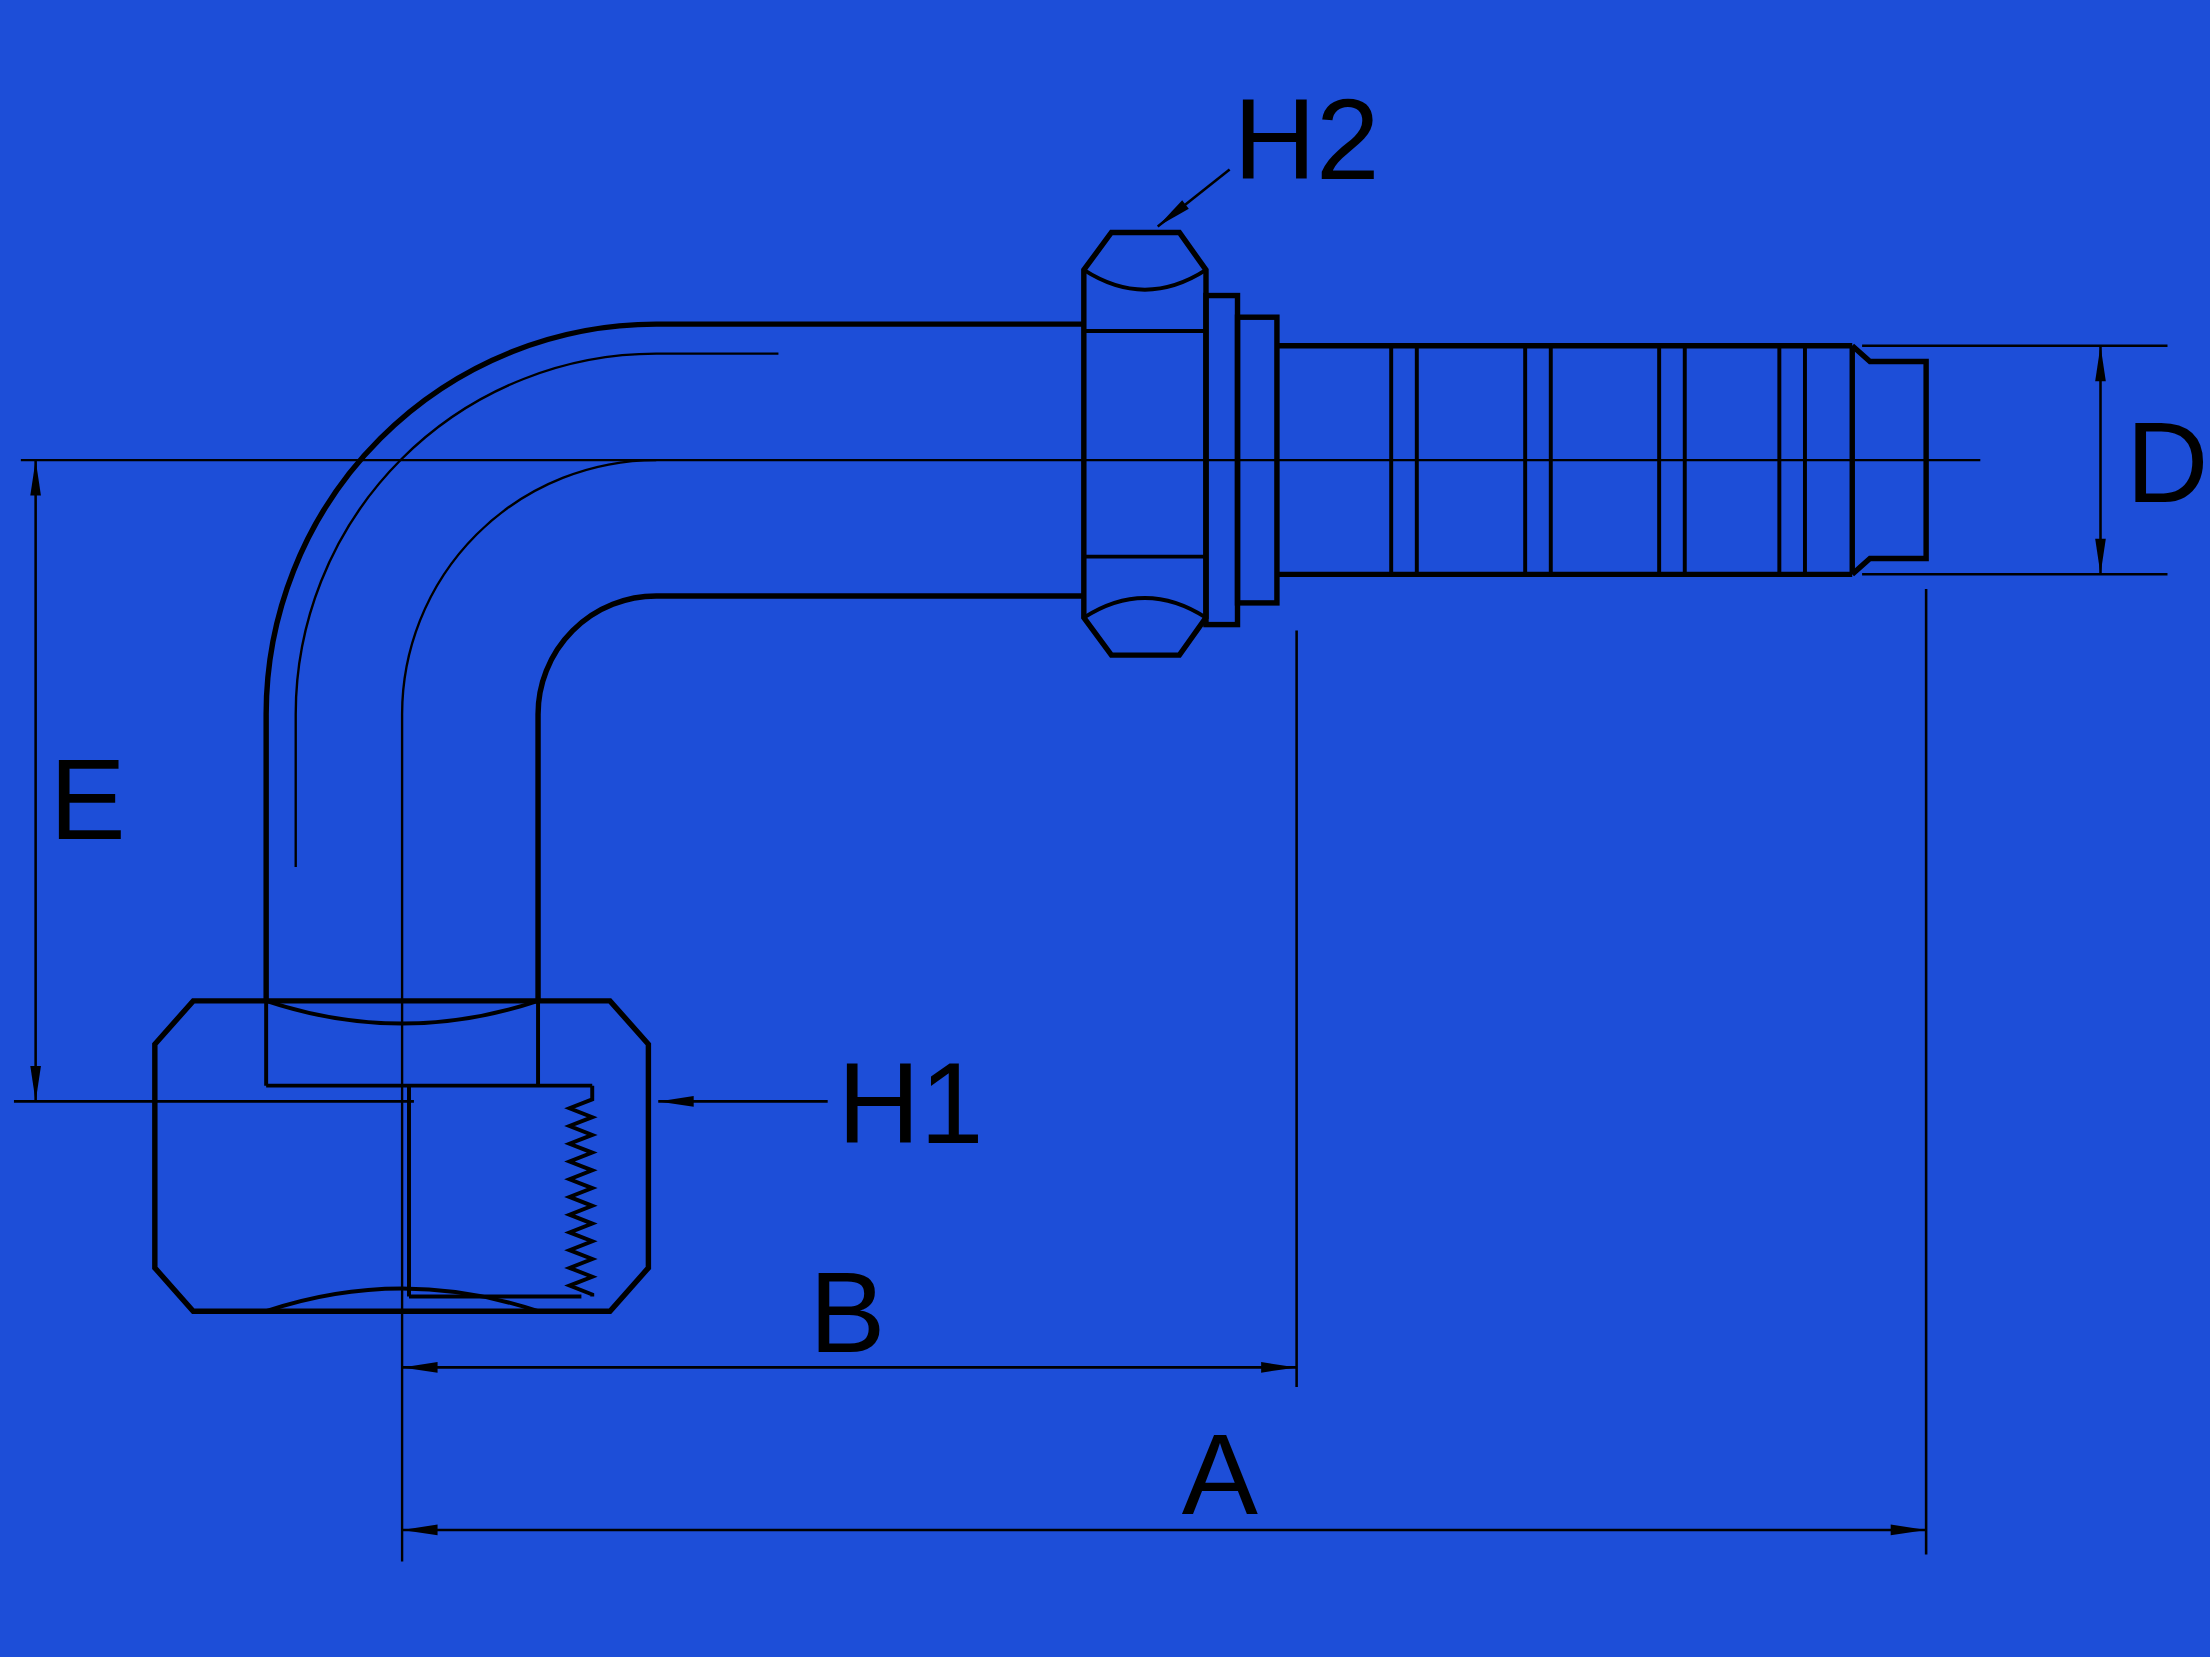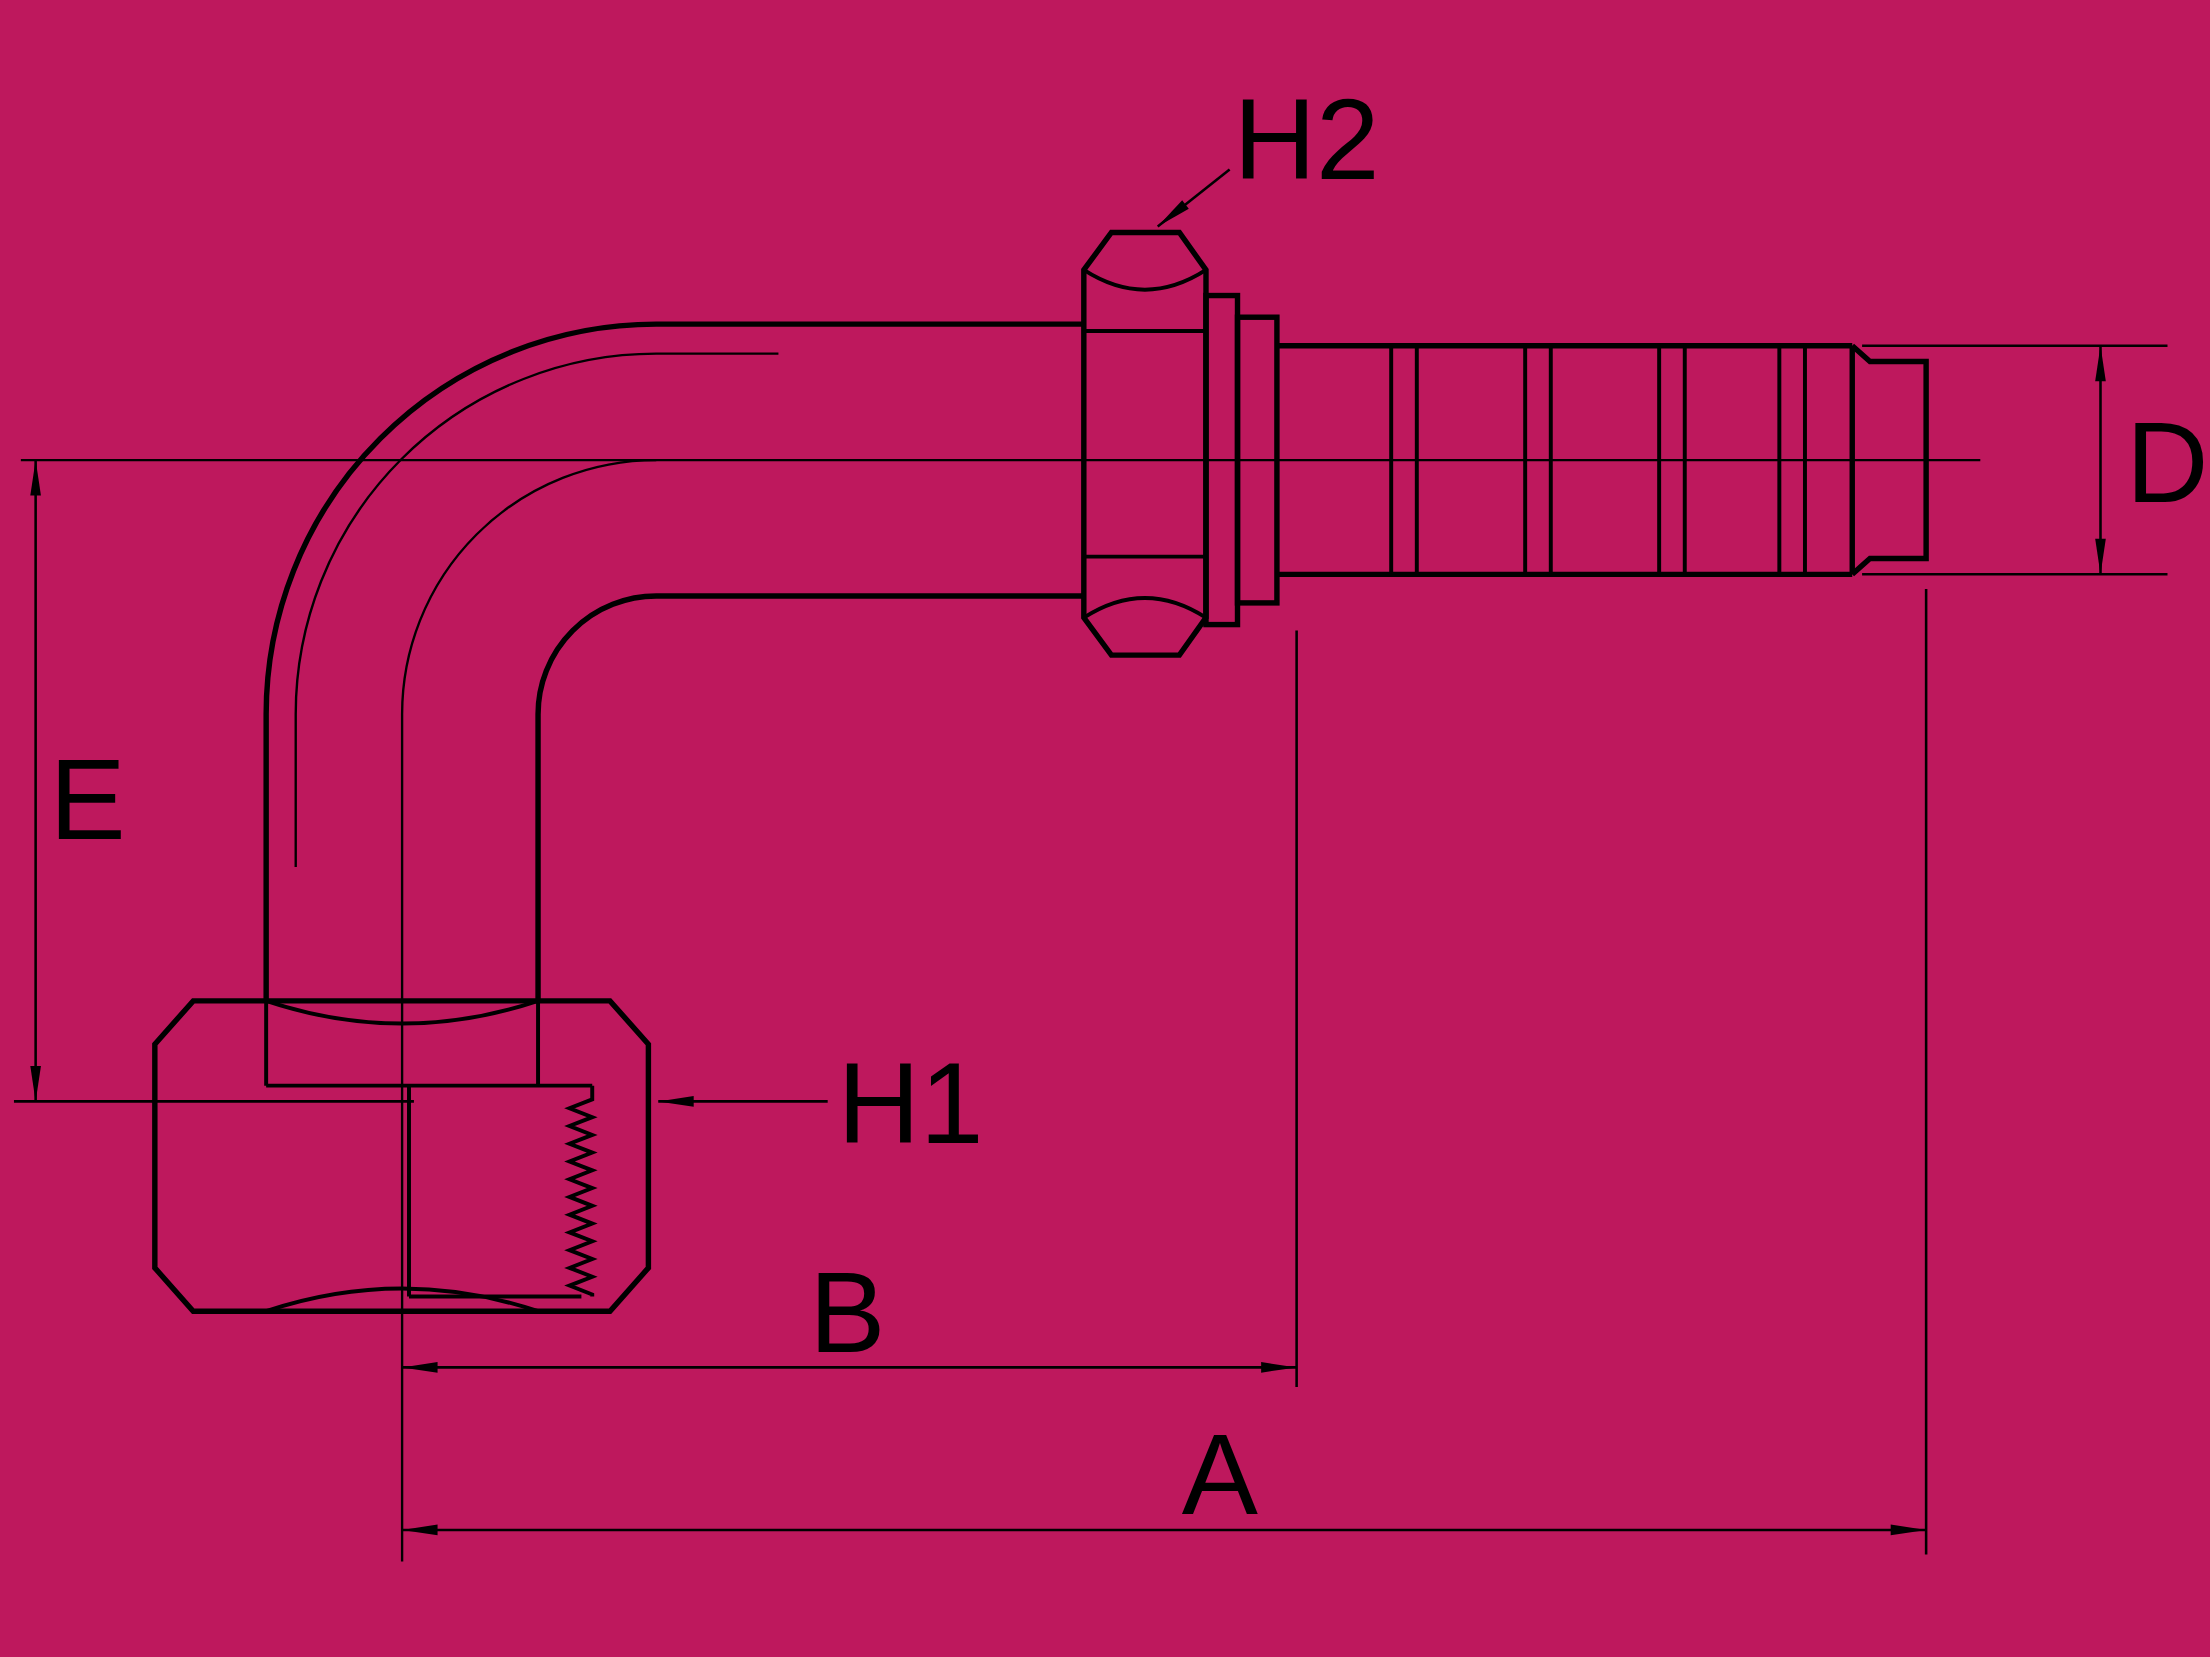--- a/index.html
+++ b/index.html
@@ -6,21 +6,21 @@
     margin: 0;
     padding: 0;
     background: #ffffff;
     width: 2211px;
     height: 1658px;
     overflow: hidden;
   }
   .drawing-page {
     width: 2211px;
     height: 1658px;
-    background: #be185d;
+    background: #1d4ed8;
   }
   svg { display: block; }
   .thick { stroke-width: 5.5; fill: none; stroke-linejoin: miter; stroke-linecap: butt; }
   .med   { stroke-width: 4;   fill: none; stroke-linejoin: miter; }
   .thin  { stroke-width: 2.4; fill: none; }
   .dim   { stroke-width: 2.6; fill: none; }
   text {
     font-family: "Liberation Sans", sans-serif;
     font-size: 116px;
     font-weight: 400;

